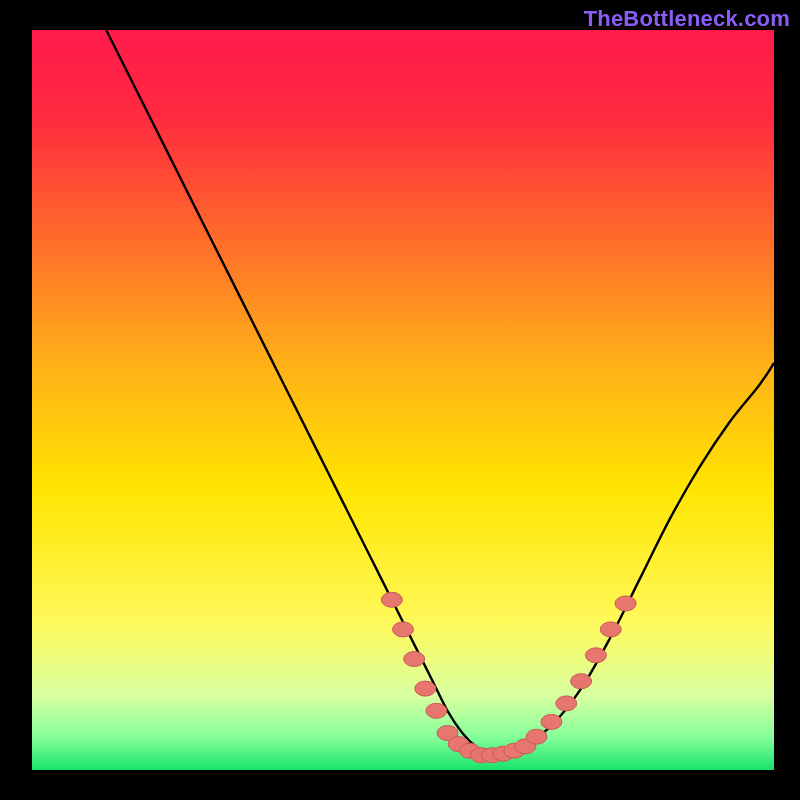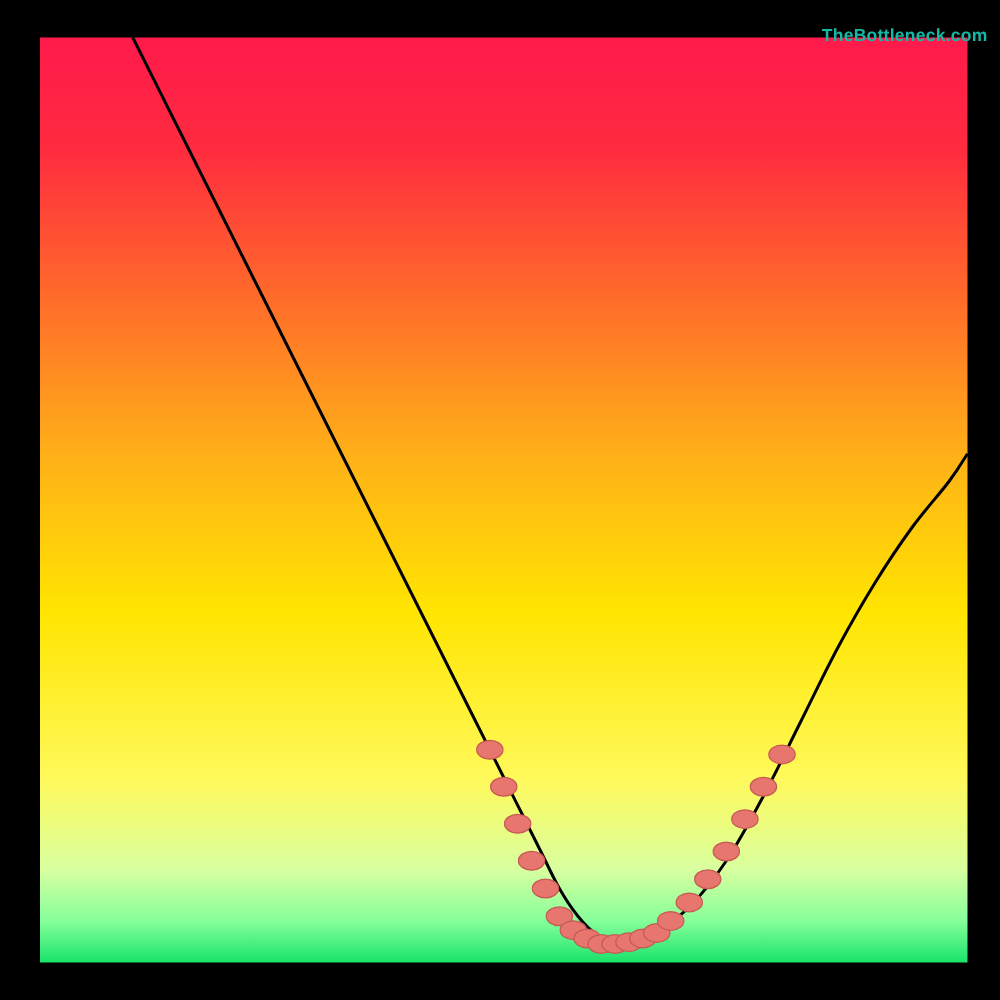--- a/index.html
+++ b/index.html
@@ -11,24 +11,24 @@
     overflow: hidden;
     font-family: Arial, Helvetica, sans-serif;
   }
   .frame {
     position: relative;
     width: 800px;
     height: 800px;
   }
   .watermark {
     position: absolute;
-    top: 20px;
+    top: 6px;
     right: 10px;
-    color: #14b8a6;
-    font-size: 14px;
+    color: #8b5cf6;
+    font-size: 22px;
     font-weight: 600;
     letter-spacing: 0.2px;
     z-index: 20;
   }
   svg {
     position: absolute;
     top: 0;
     left: 0;
   }
 </style>

